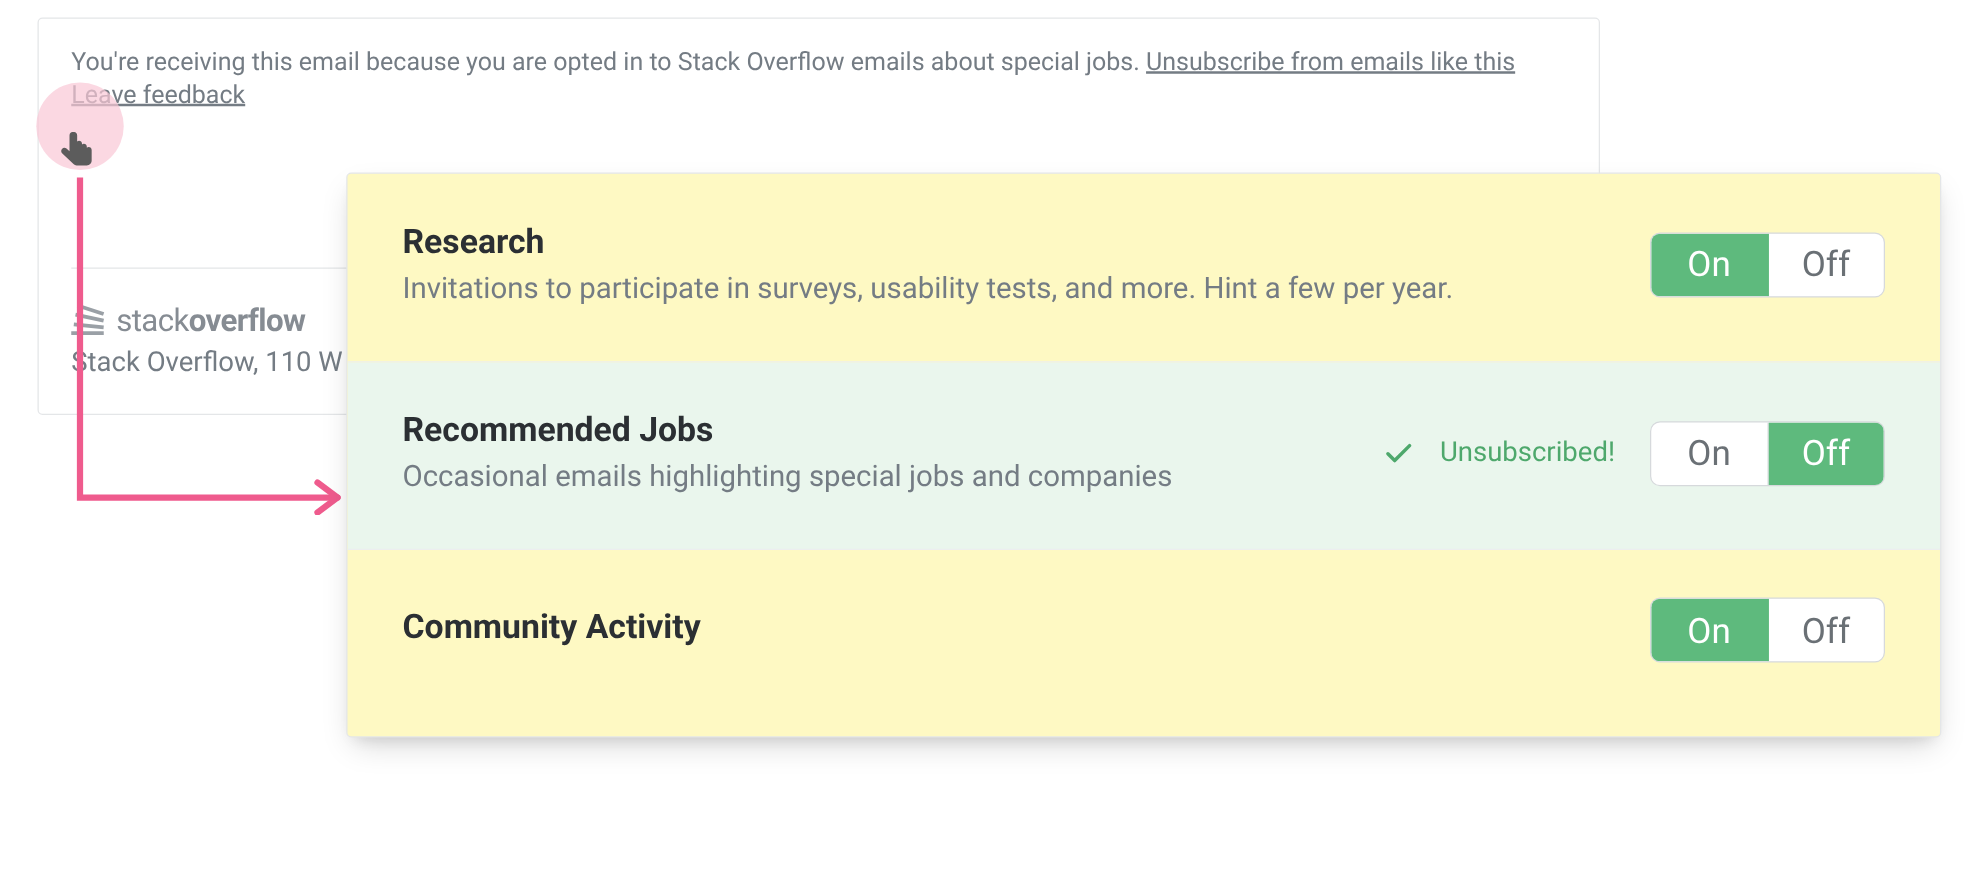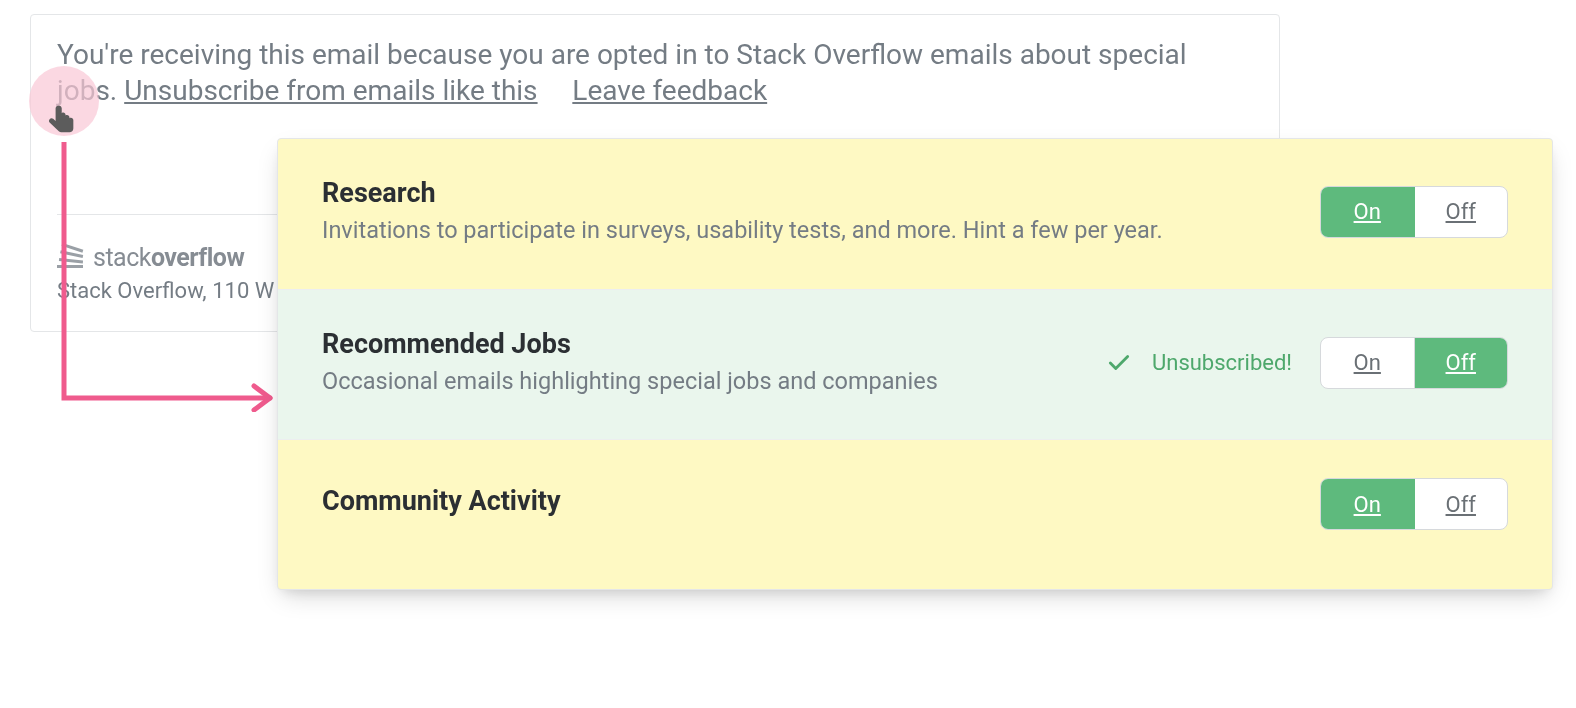--- a/index.html
+++ b/index.html
@@ -30,21 +30,21 @@
     top:14px;
     width:1250px;
     height:318px;
     background:#fff;
     border:1px solid var(--light-border);
     border-radius:4px;
     box-sizing:border-box;
     padding:22px 26px 0 26px;
   }
   .email-header-text{
-    font-size:28px;
+    font-size:20px;
     line-height:1.28;
     color:var(--text-grey);
   }
   .email-header-text .link{
     text-decoration:underline;
     color:var(--text-grey);
   }
   .footer-area{
     position:absolute;
     left:26px;
@@ -164,24 +164,23 @@
     overflow:hidden;
     flex:0 0 auto;
     box-sizing:border-box;
     background:#fff;
   }
   .toggle > div{
     flex:1;
     display:flex;
     align-items:center;
     justify-content:center;
-    font-size:22px;
+    font-size:28px;
     color:#6a7075;
     user-select:none;
-    text-decoration:underline;
   }
   .toggle > div.active{
     background:var(--green);
     color:#fff;
   }
   .toggle > div:first-child{border-right:1px solid var(--border-grey);}
   .toggle > div.active:first-child{border-right-color:var(--green);}
 </style>
 </head>
 <body>

